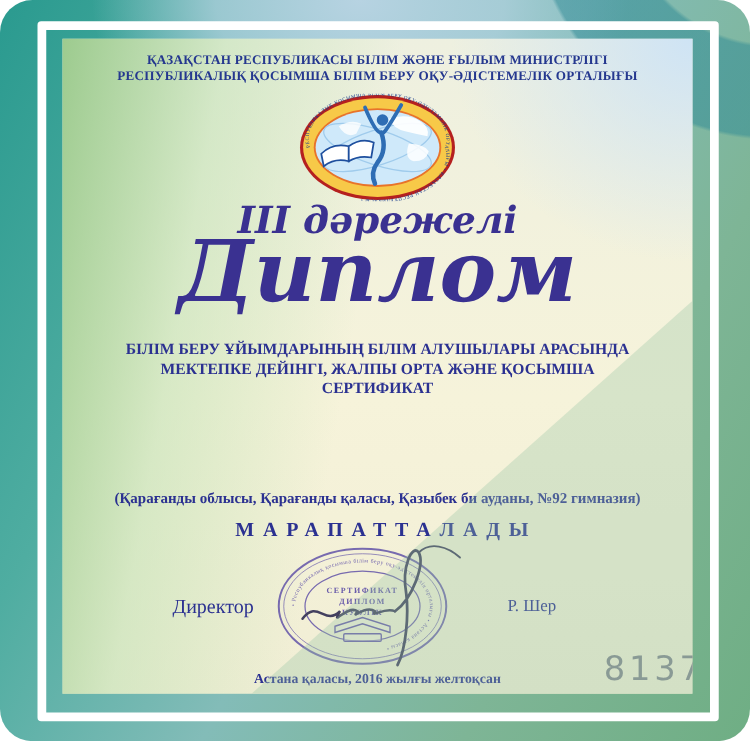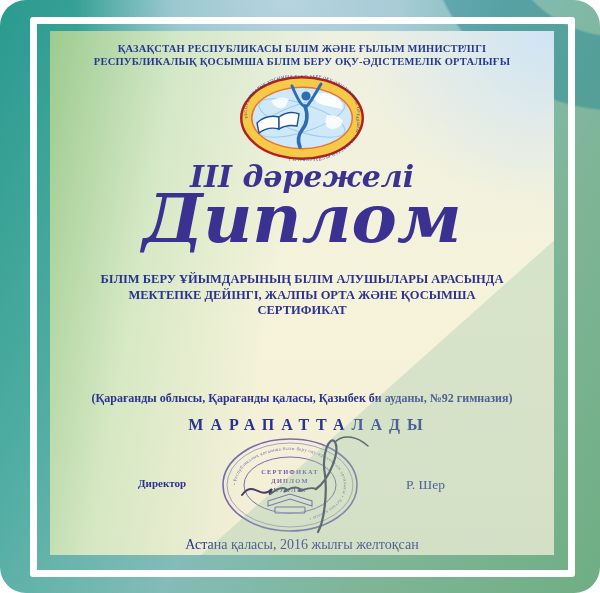--- a/index.html
+++ b/index.html
@@ -46,25 +46,25 @@
   
   .degree{top:128px;font-style:italic;font-weight:bold;font-size:30px;color:#3a3191;font-family:"DejaVu Serif", serif;}
   .title-word{top:148px;font-style:italic;font-weight:bold;font-size:68px;line-height:78px;color:#3a3191;font-family:"DejaVu Serif", serif;}
   
   .desc{top:241px;font-weight:bold;font-size:12.5px;line-height:15.5px;color:#2b3191;}
   
   .name{top:309px;font-weight:bold;font-size:22px;color:#2b3191;}
   .location{top:344px;font-weight:bold;font-size:12px;color:#2b3191;margin-top:16px;}
   .award{top:385px;font-weight:bold;font-size:16px;letter-spacing:7px;color:#2b3191;padding-left:7px;}
   
-  .sig-label{position:absolute;left:88px;top:446px;font-weight:bold;font-size:11px;color:#2b3191;}
+  .sig-label{position:absolute;left:88px;top:446px;font-weight:normal;font-size:16px;color:#2b3191;}
   .sig-name{position:absolute;left:356px;top:446px;font-weight:normal;font-size:13.5px;color:#2b3191;}
   .stamp-wrap{position:absolute;left:162px;top:398px;width:200px;height:116px;}
   
-  .footer{top:506px;font-weight:normal;font-size:14px;color:#2b3191;}
+  .footer{top:506px;font-weight:bold;font-size:11px;color:#2b3191;}
   .serial{position:absolute;left:433px;top:489px;font-family:"DejaVu Sans", sans-serif;
     font-size:27px;letter-spacing:3px;color:#84878e;font-weight:normal;}
 </style>
 </head>
 <body>
 
 <div class="outer"></div>
 <div class="frame"></div>
 
 <div class="page">
@@ -139,14 +139,15 @@
       </g>
       <g stroke="#43405f" fill="none" stroke-linecap="round">
         <path d="M30,66 C42,50 48,72 60,60 C52,74 66,54 74,60 C68,68 80,54 88,60 C84,66 96,56 104,60" stroke-width="2"></path>
         <path d="M104,60 C118,50 128,22 123,13 C118,6 109,24 113,46 C115,62 113,90 106,103" stroke-width="2.2"></path>
         <path d="M123,13 C132,4 146,8 156,17" stroke-width="1.5"></path>
       </g>
     </svg>
   </div>
 
   <div class="center footer">Астана қаласы, 2016 жылғы желтоқсан</div>
+  <div class="serial">8137</div>
 
 </div>
 
 </body></html>

